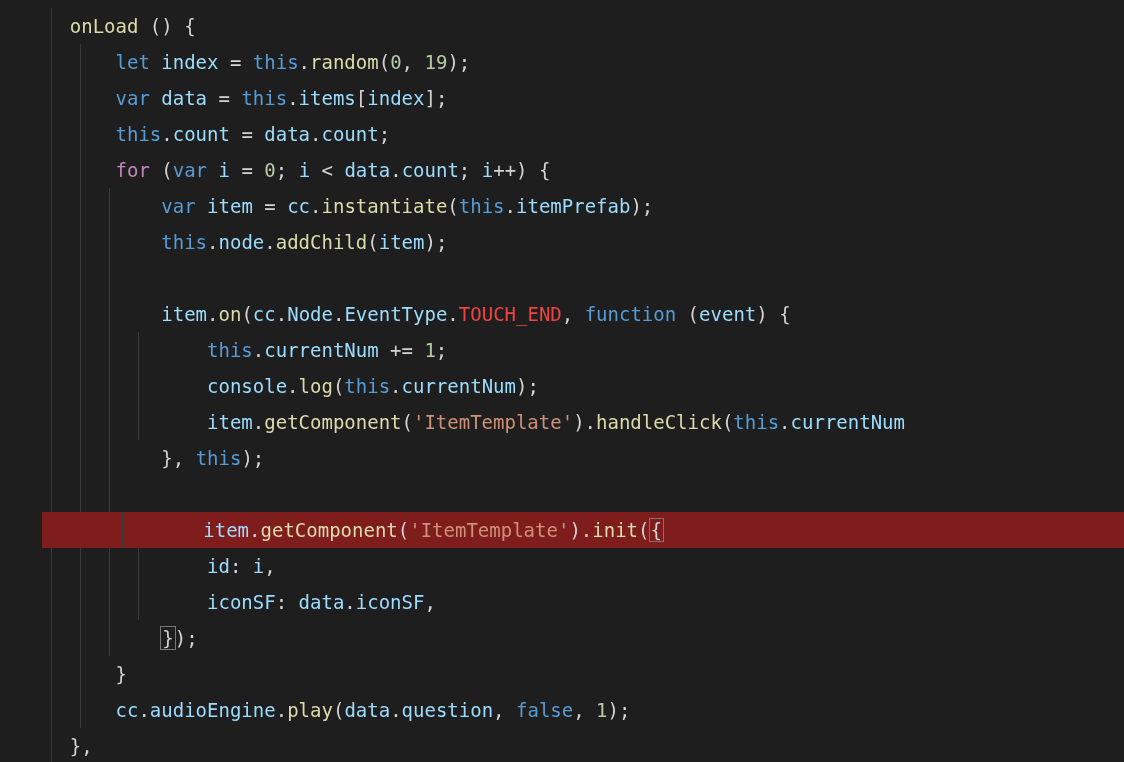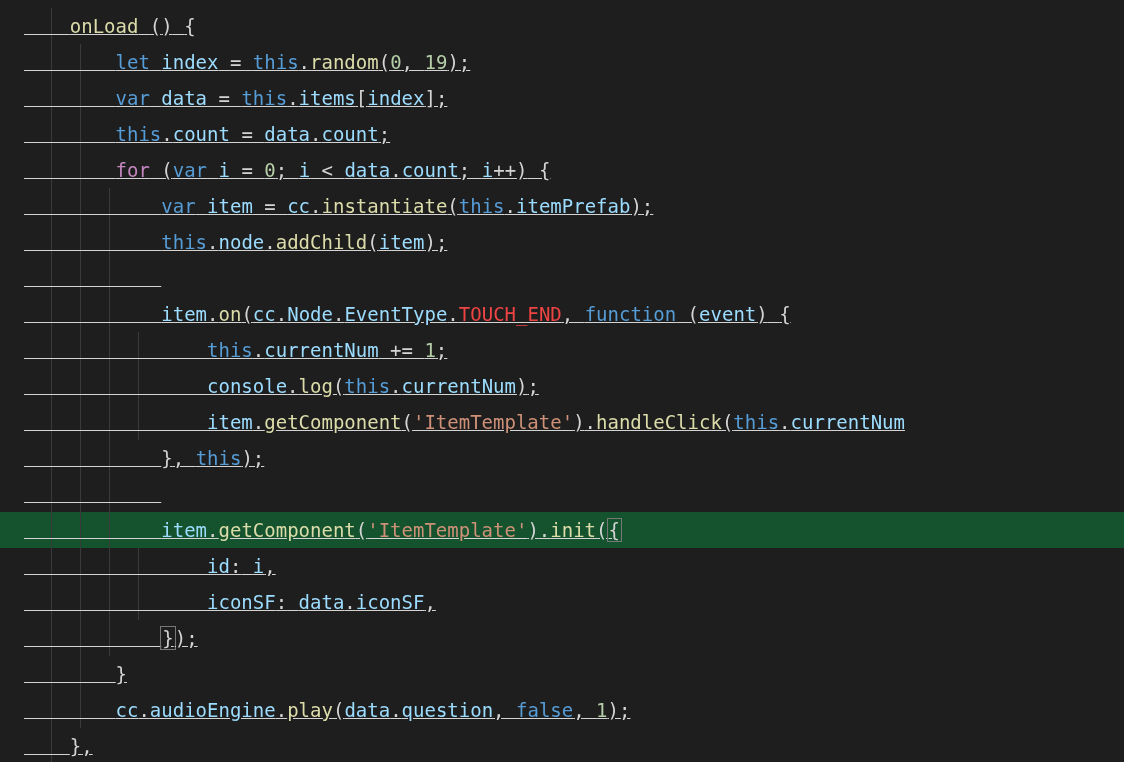--- a/index.html
+++ b/index.html
@@ -20,30 +20,31 @@
     padding-top: 8px;
   }
   .line {
     position: relative;
     height: 36px;
     line-height: 36px;
     white-space: pre;
     padding-left: 24px;
   }
   .line.current {
-    background: #14532d;
+    background: #7f1d1d;
+    margin-left: 42px;
   }
   .guide {
     position: absolute;
     top: 0;
     bottom: 0;
     width: 1px;
     background: #3a3a3a;
   }
-  .content { position: relative; z-index: 2; text-decoration: underline; }
+  .content { position: relative; z-index: 2; }
   .tok { display: inline; }
   .k  { color: #c586c0; }   
   .kw2{ color: #569cd6; }   
   .fn { color: #dcdcaa; }   
   .id { color: #9cdcfe; }   
   .p  { color: #d4d4d4; }   
   .num{ color: #b5cea8; }   
   .str{ color: #ce9178; }   
   .const{ color: #ef4444; } 
   .box {

